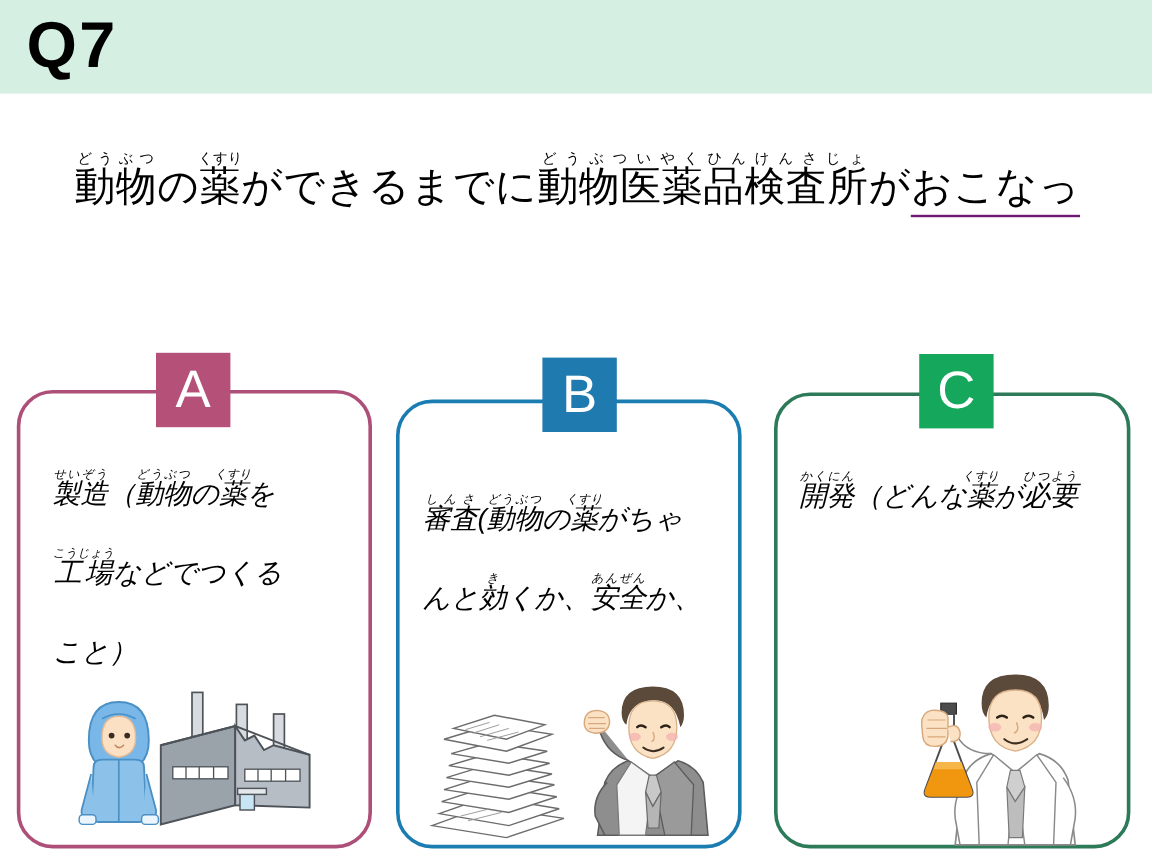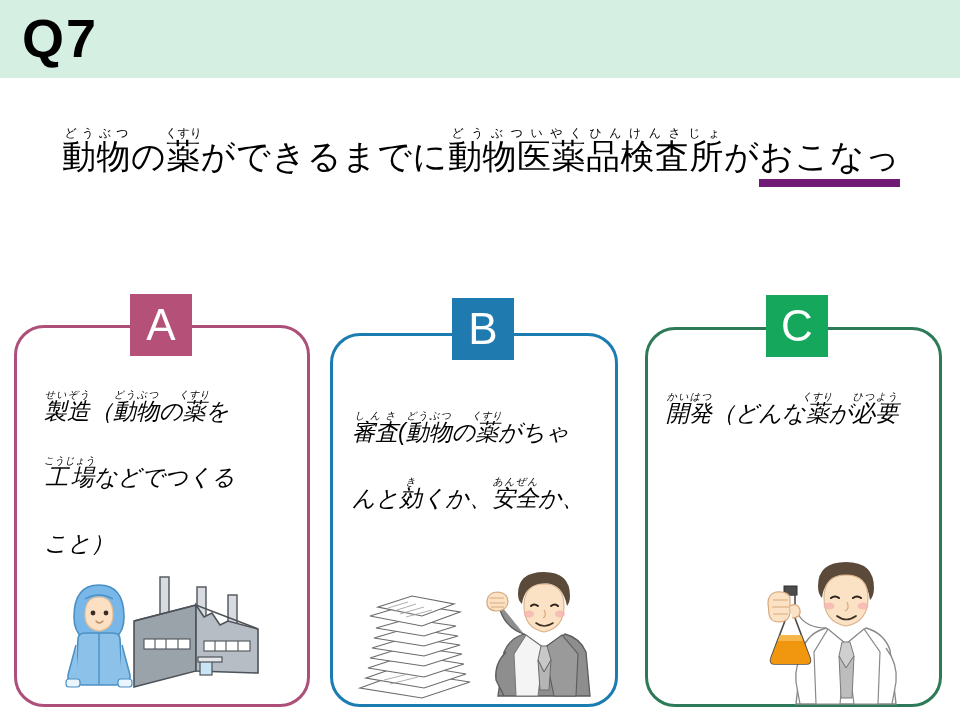--- a/index.html
+++ b/index.html
@@ -29,21 +29,21 @@
   .qline{
     font-size:34px;line-height:76px;white-space:nowrap;
     letter-spacing:0.5px;
   }
   ruby{ruby-position:over;}
   rt{
     font-size:12px;line-height:13px;letter-spacing:0;
     font-weight:normal;transform:translateY(2px);
   }
   .ul{
-    border-bottom:8px solid #701a75;padding-bottom:4px;
+    border-bottom:2px solid #701a75;padding-bottom:4px;
   }
 
   
   .card{
     position:absolute;border-style:solid;border-width:3px;
     border-radius:30px;background:#ffffff;box-sizing:border-box;
   }
   .card-a{left:14px;top:325px;width:296px;height:382px;border-color:#a9four;}
   .card-a{border-color:#ad4f78;}
   .card-b{left:330px;top:333px;width:288px;height:374px;border-color:#1b7cb2;}
@@ -187,21 +187,21 @@
           <line x1="142" y1="35" x2="157" y2="35"></line>
           <line x1="143" y1="39" x2="156" y2="39"></line>
         </g>
       </g>
     </svg>
   </div>
 
   <div class="card card-c"></div>
   <div class="badge badge-c">C</div>
   <div class="card-text ct-c" id="ct-c">
-      <div><span><ruby>開発<rt>かいはつ</rt></ruby></span><span>（どんな</span><span><ruby>薬<rt>くすり</rt></ruby></span><span>が</span><span><ruby>必要<rt>ひつよう</rt></ruby></span></div>
+      <div><span><ruby>開発<rt>かくにん</rt></ruby></span><span>（どんな</span><span><ruby>薬<rt>くすり</rt></ruby></span><span>が</span><span><ruby>必要<rt>ひつよう</rt></ruby></span></div>
     </div>
 
   <div class="art art-c">
     <svg width="180" height="150" viewBox="0 0 180 150">
       <g>
         <path d="M76 30 Q76 6 104 6 Q132 6 132 32 Q132 40 128 44 Q124 16 100 20 Q82 23 80 42 Q76 38 76 30 Z" fill="#5b4a3a"></path>
         <path d="M82 42 Q82 19 104 19 Q126 19 126 42 Q126 66 104 70 Q82 66 82 42 Z" fill="#fbe2c4" stroke="#d8b189" stroke-width="1.1"></path>
         <ellipse cx="87" cy="50" rx="5.4" ry="3.6" fill="#f5b2b2" opacity="0.75"></ellipse>
         <ellipse cx="121" cy="50" rx="5.4" ry="3.6" fill="#f5b2b2" opacity="0.75"></ellipse>
         <path d="M89 42 Q93 39 97 42" fill="none" stroke="#2c2119" stroke-width="2.1" stroke-linecap="round"></path>

